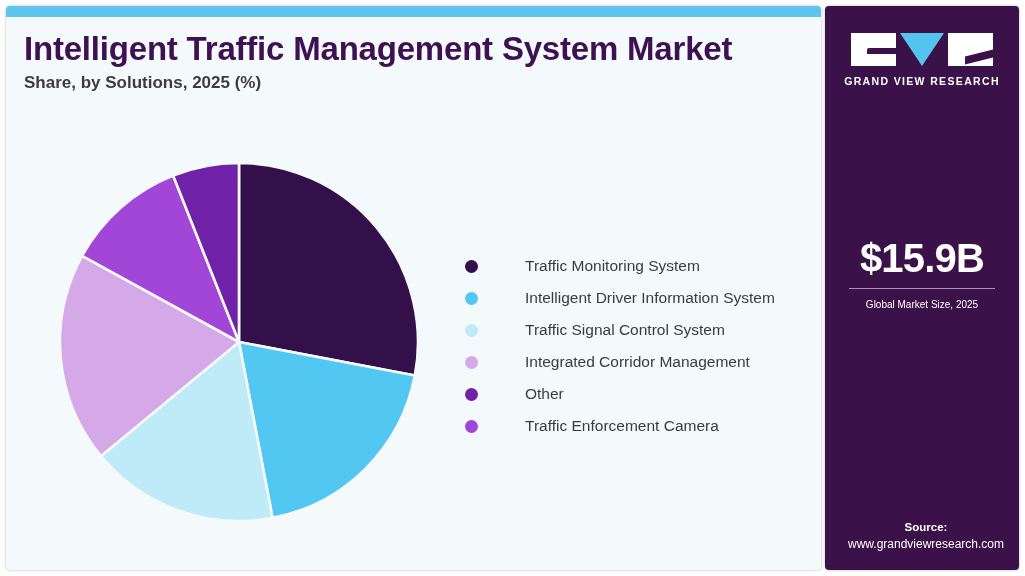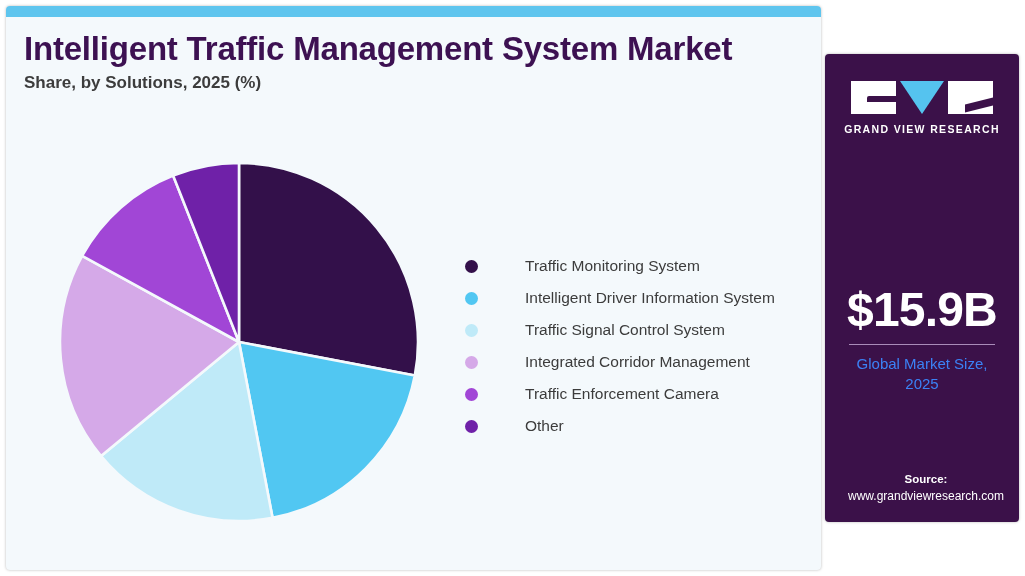--- a/index.html
+++ b/index.html
@@ -101,27 +101,26 @@
     line-height: 1;
     margin-left: 36px;
   }
 
   
   .right-panel {
     position: absolute;
     left: 825px;
     top: 6px;
     width: 194px;
-    height: 468px;
+    height: 564px;
     background: #3b1149;
     border-radius: 4px;
     box-shadow: 0 0 3px rgba(0,0,0,0.28);
     box-sizing: border-box;
     overflow: hidden;
-    margin-top: 48px;
   }
 
   .logo-area {
     position: absolute;
     top: 27px;
     left: 0;
     width: 100%;
     text-align: center;
   }
   .logo-marks {
@@ -175,35 +174,35 @@
   }
 
   .stat-area {
     position: absolute;
     top: 232px;
     left: 0;
     width: 100%;
     text-align: center;
   }
   .stat-value {
-    font-size: 48px;
+    font-size: 40px;
     font-weight: bold;
     color: #ffffff;
     letter-spacing: -0.8px;
     line-height: 1;
   }
   .stat-divider {
     width: 146px;
     height: 1px;
     background: #a98cb9;
     margin: 10px auto 9px auto;
   }
   .stat-caption {
-    font-size: 15px;
-    color: #3b82f6;
+    font-size: 10px;
+    color: #ffffff;
     line-height: 1.35;
     padding: 0 16px;
   }
 
   .source-area {
     position: absolute;
     left: 14px;
     bottom: 18px;
     right: 6px;
     text-align: center;
@@ -256,26 +255,26 @@
         </div>
         <div class="legend-item">
           <span class="legend-swatch" style="background: rgb(191, 234, 248);"></span>
           <span class="legend-label">Traffic Signal Control System</span>
         </div>
         <div class="legend-item">
           <span class="legend-swatch" style="background: rgb(213, 169, 232);"></span>
           <span class="legend-label">Integrated Corridor Management</span>
         </div>
         <div class="legend-item">
+          <span class="legend-swatch" style="background: rgb(111, 33, 168);"></span>
+          <span class="legend-label">Other</span>
+        </div>
+        <div class="legend-item">
           <span class="legend-swatch" style="background: rgb(161, 70, 214);"></span>
           <span class="legend-label">Traffic Enforcement Camera</span>
-        </div>
-        <div class="legend-item">
-          <span class="legend-swatch" style="background: rgb(111, 33, 168);"></span>
-          <span class="legend-label">Other</span>
         </div>
       </div>
   </div>
 
   <div class="right-panel">
 
     <div class="logo-area">
       <div class="logo-marks">
         <div class="logo-g"></div>
         <div class="logo-v"></div>

